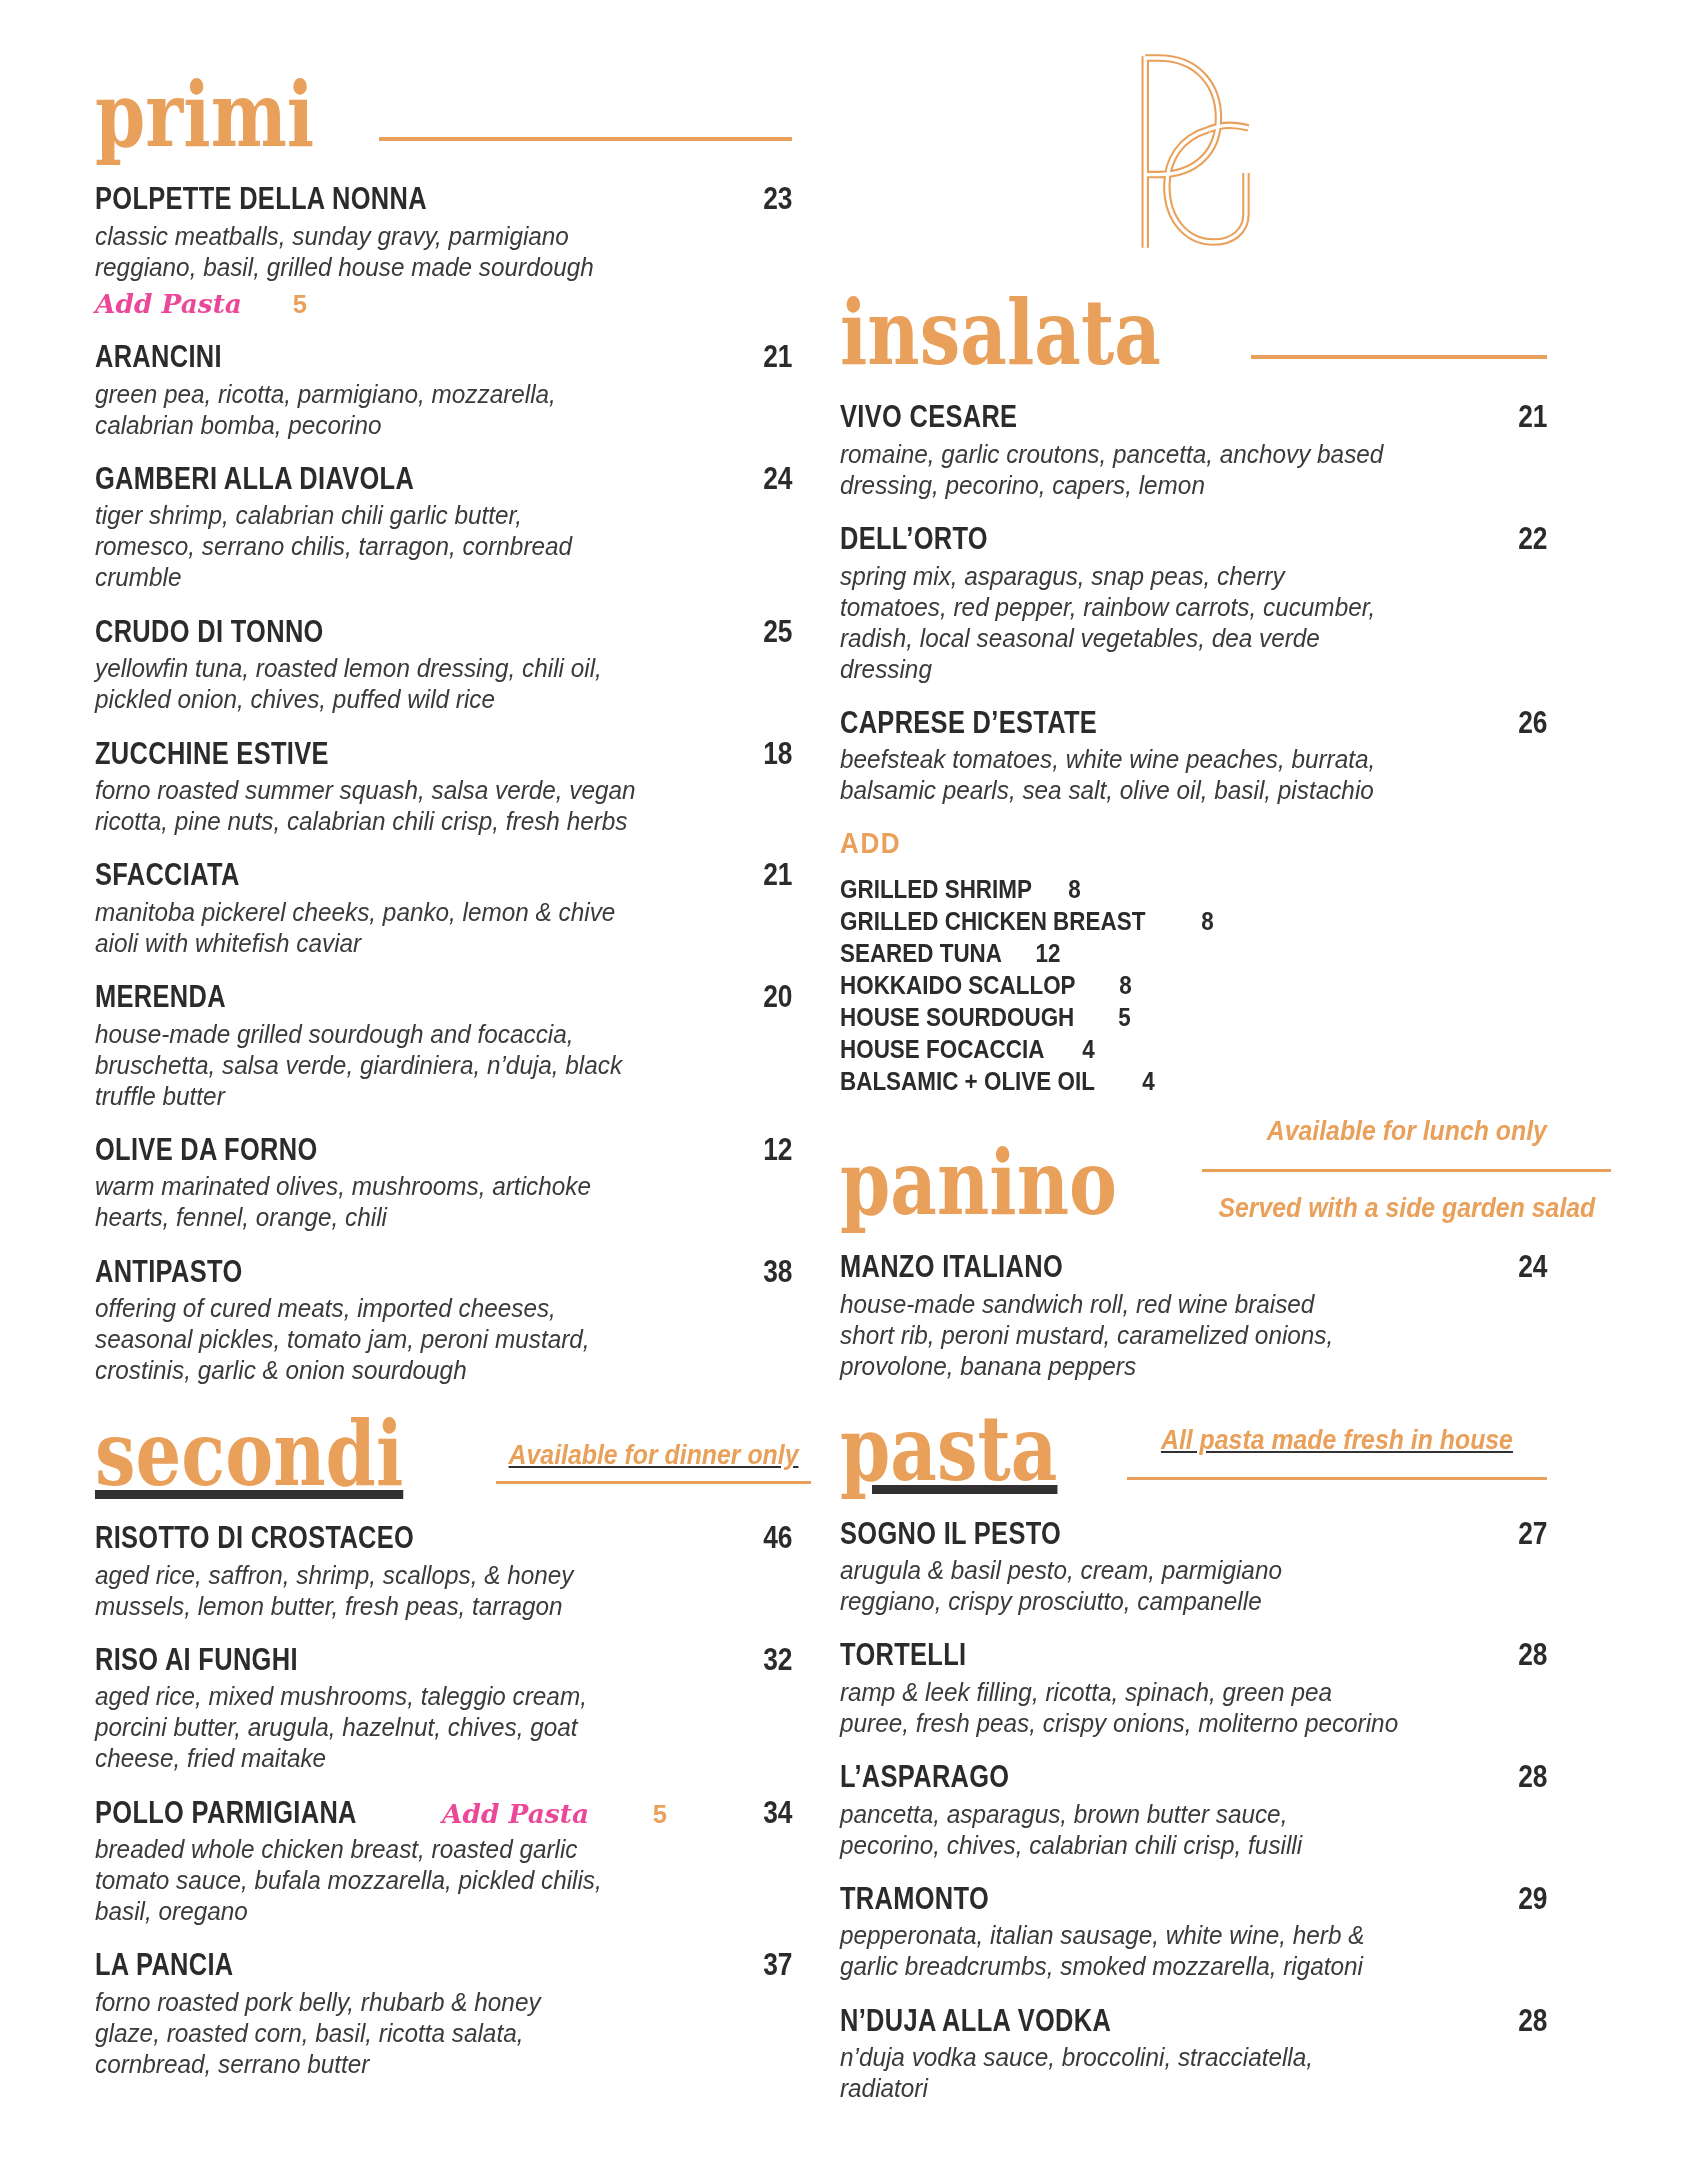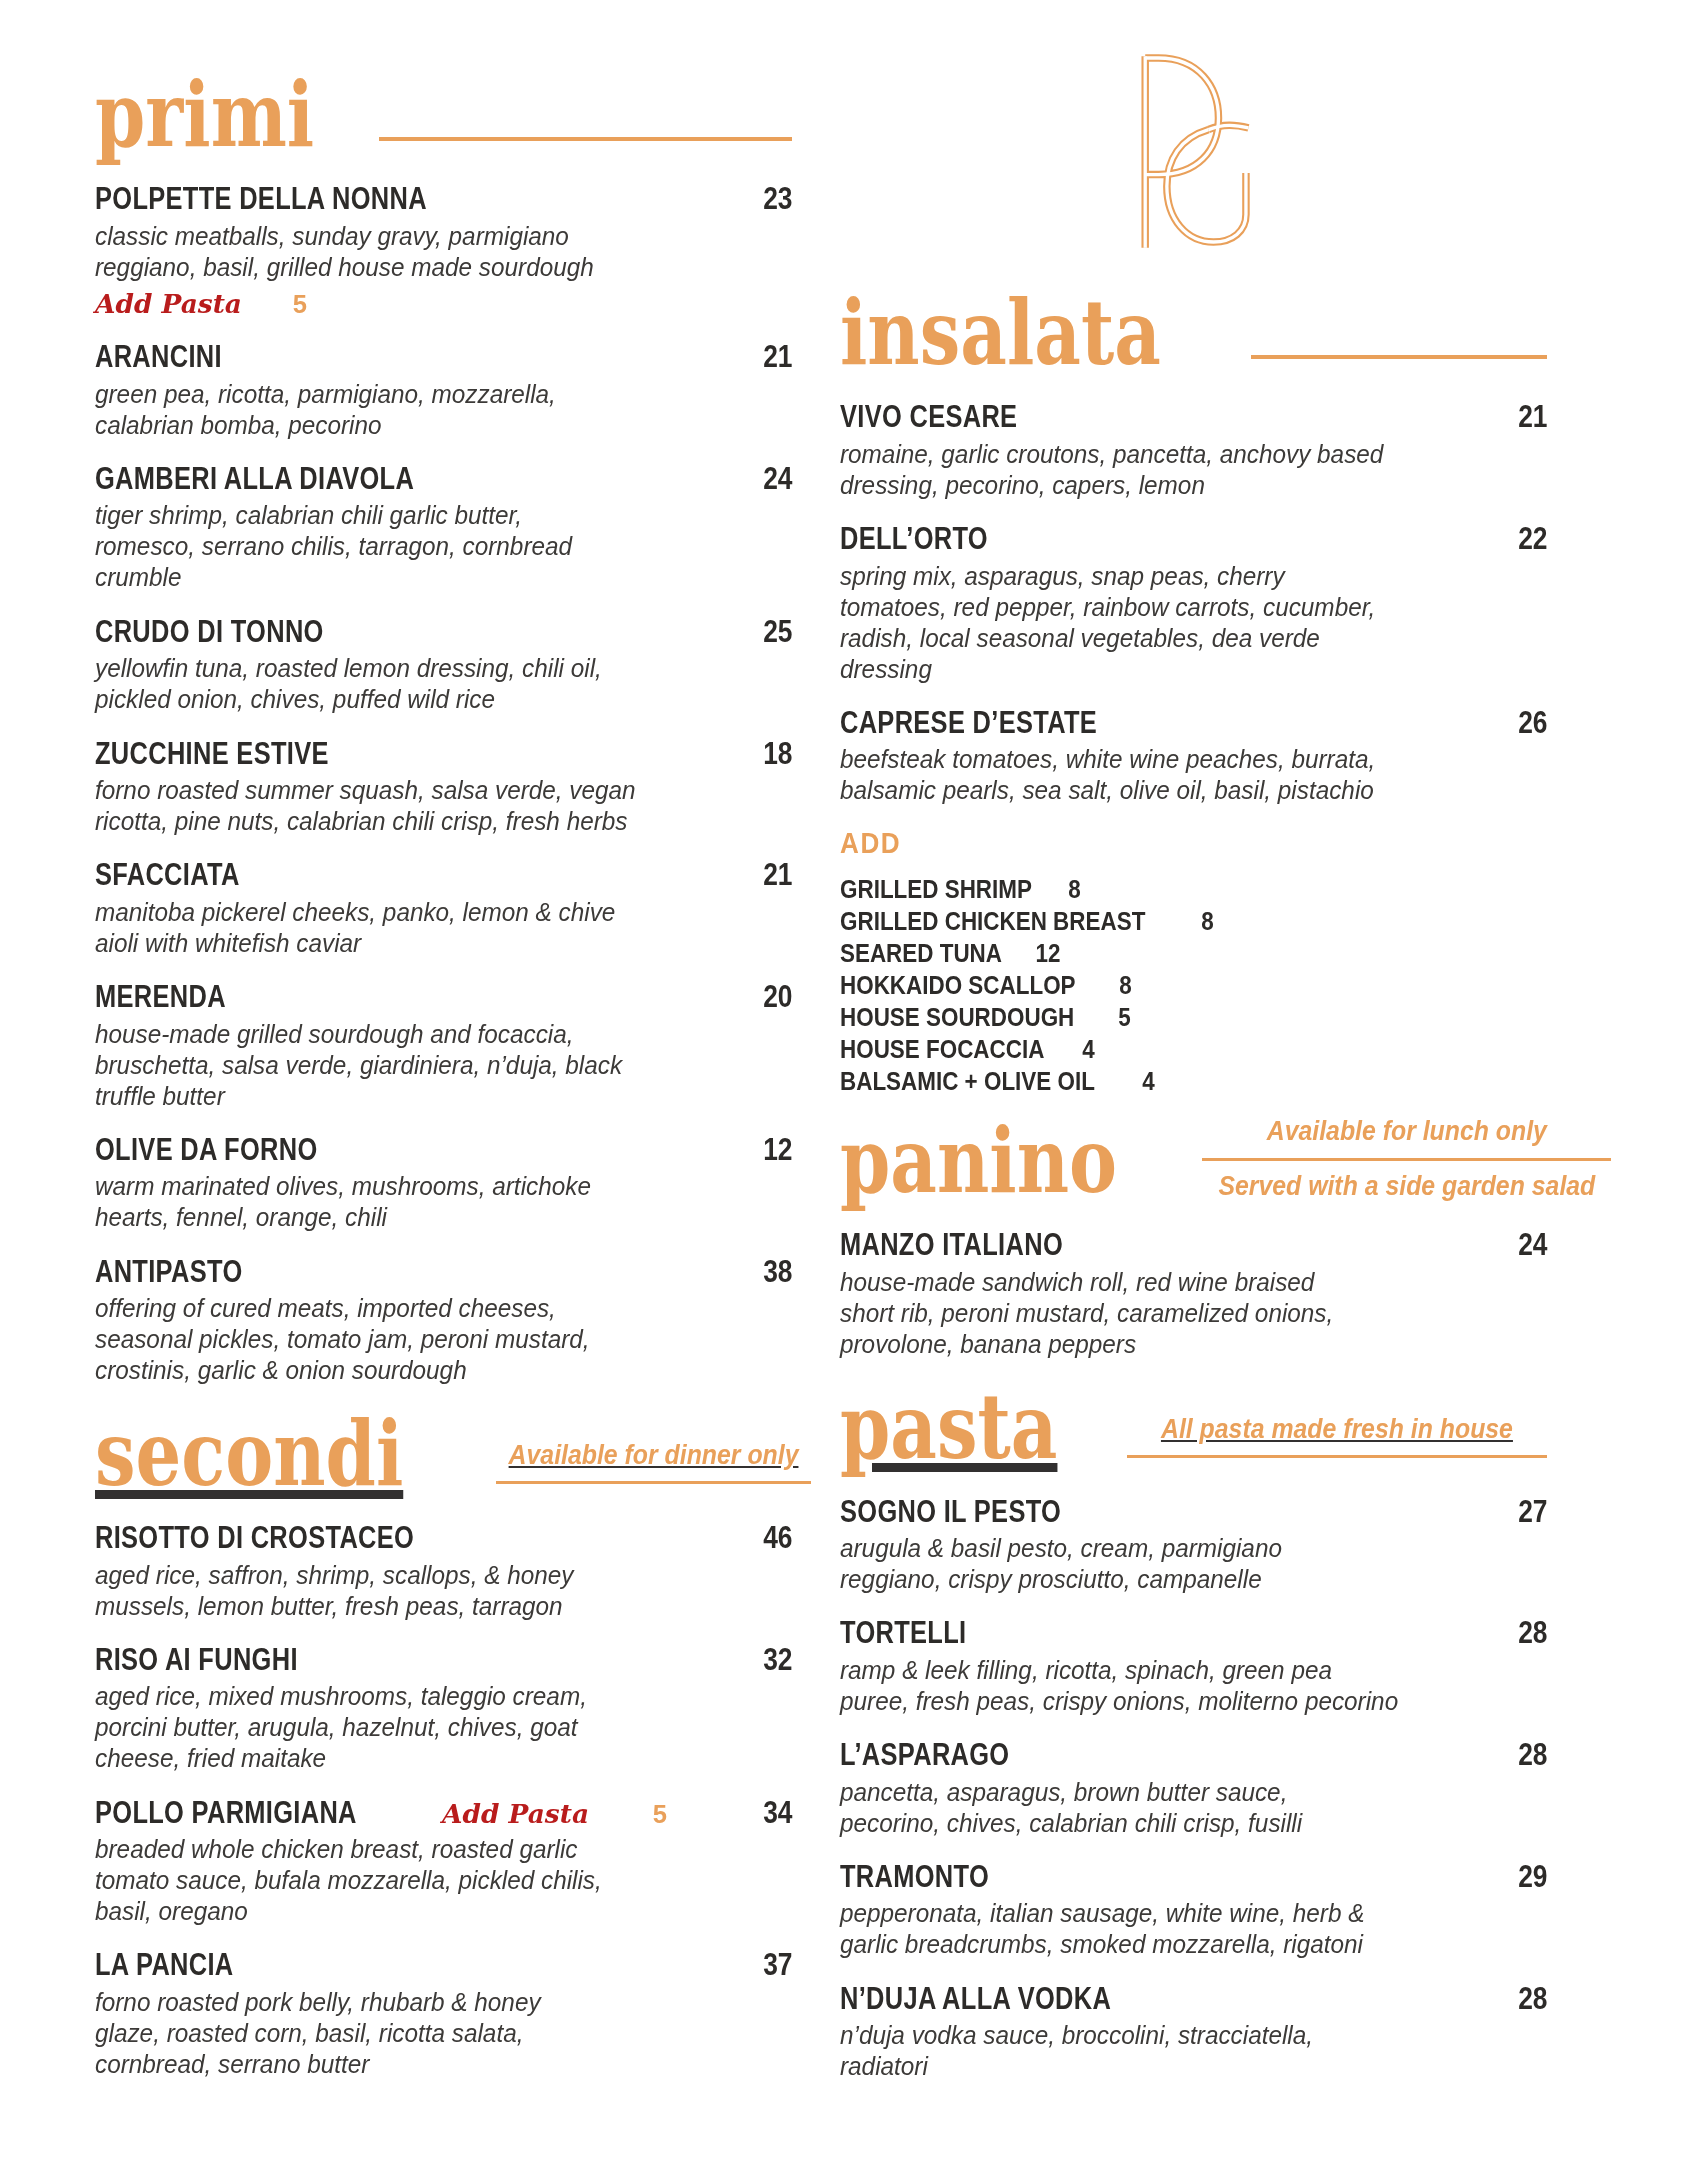--- a/index.html
+++ b/index.html
@@ -13,34 +13,34 @@
   .sec-head{display:flex;align-items:flex-end;margin:0 0 25.6px 0;}
   .hd{font-family:"DejaVu Serif",serif;font-weight:700;font-size:90px;line-height:.92;
       color:#E9A05A;margin:0;display:inline-block;transform:scaleX(.8);transform-origin:0 100%;
       letter-spacing:0;}
   .rule{flex:1;border-bottom:4.3px solid #E9A05A;margin:0 0 15.3px 10.2px;}
   .note-col{flex:1;margin-left:15.3px;display:flex;flex-direction:column;justify-content:space-between;}
   .note-text{color:#E9A05A;font-weight:700;font-style:italic;font-size:27px;text-align:center;
              display:block;transform:scaleX(.92);transform-origin:50% 50%;white-space:nowrap;}
   .rule2{border-bottom:3.4px solid #E9A05A;margin:10.2px 0;}
   .sec-head.mid{align-items:flex-end;}
-  .sec-head.mid .note-col{justify-content:center;}
+  .sec-head.mid .note-col{justify-content:center;gap:11px;}
 
   
   .item{margin-bottom:20.4px;}
   .row{display:flex;justify-content:space-between;align-items:flex-start;margin-bottom:3.4px;}
   .nm{font-weight:700;font-size:31px;letter-spacing:0.4px;color:#2d2b29;display:inline-block;
       transform:scaleX(.82);transform-origin:0 100%;white-space:nowrap;}
   .pr{font-weight:700;font-size:31px;color:#2d2b29;display:inline-block;
       transform:scaleX(.85);transform-origin:100% 100%;}
   .ds{font-style:italic;font-size:25.6px;line-height:31px;color:#3c3a38;white-space:pre-line;
       display:block;transform:scaleX(.95);transform-origin:0 0;}
   .addon-line{margin-top:5.1px;}
   .addon-label{font-family:"DejaVu Serif",serif;font-weight:700;font-style:italic;
-               font-size:26.4px;color:#b91c1c;}
+               font-size:26.4px;color:#ec4899;}
   .addon-price{font-weight:700;font-size:25.6px;color:#E9A05A;margin-left:47px;}
   .inline-addon{margin-left:24px;}
   .inline-addon .addon-price{margin-left:60px;}
 
   
   .add-block{margin-top:17px;margin-bottom:19px;}
   .add-hd{color:#E9A05A;font-weight:700;font-size:29px;letter-spacing:1.7px;margin-bottom:13.6px;
           display:inline-block;transform:scaleX(.9);transform-origin:0 100%;}
   .add-row{display:flex;justify-content:flex-start;align-items:baseline;line-height:32px;}
   .add-nm{font-weight:700;font-size:26.4px;color:#2d2b29;display:inline-block;

